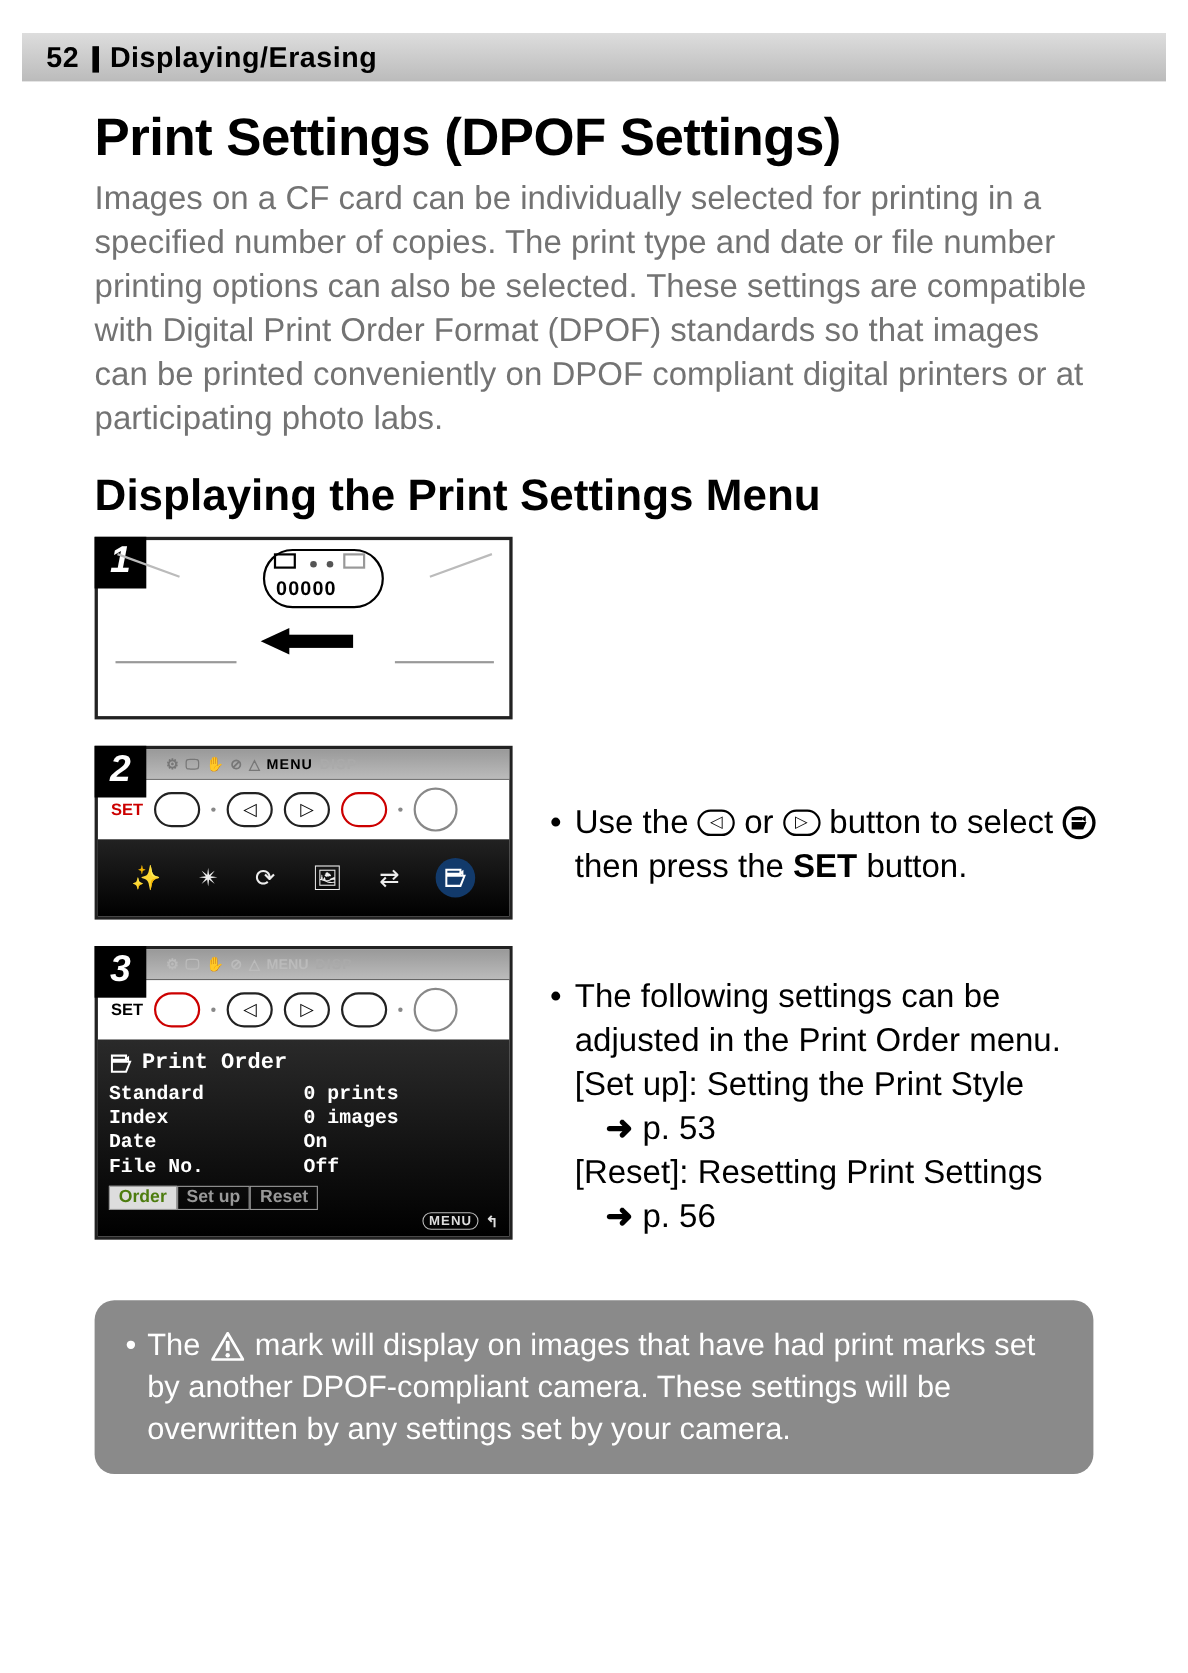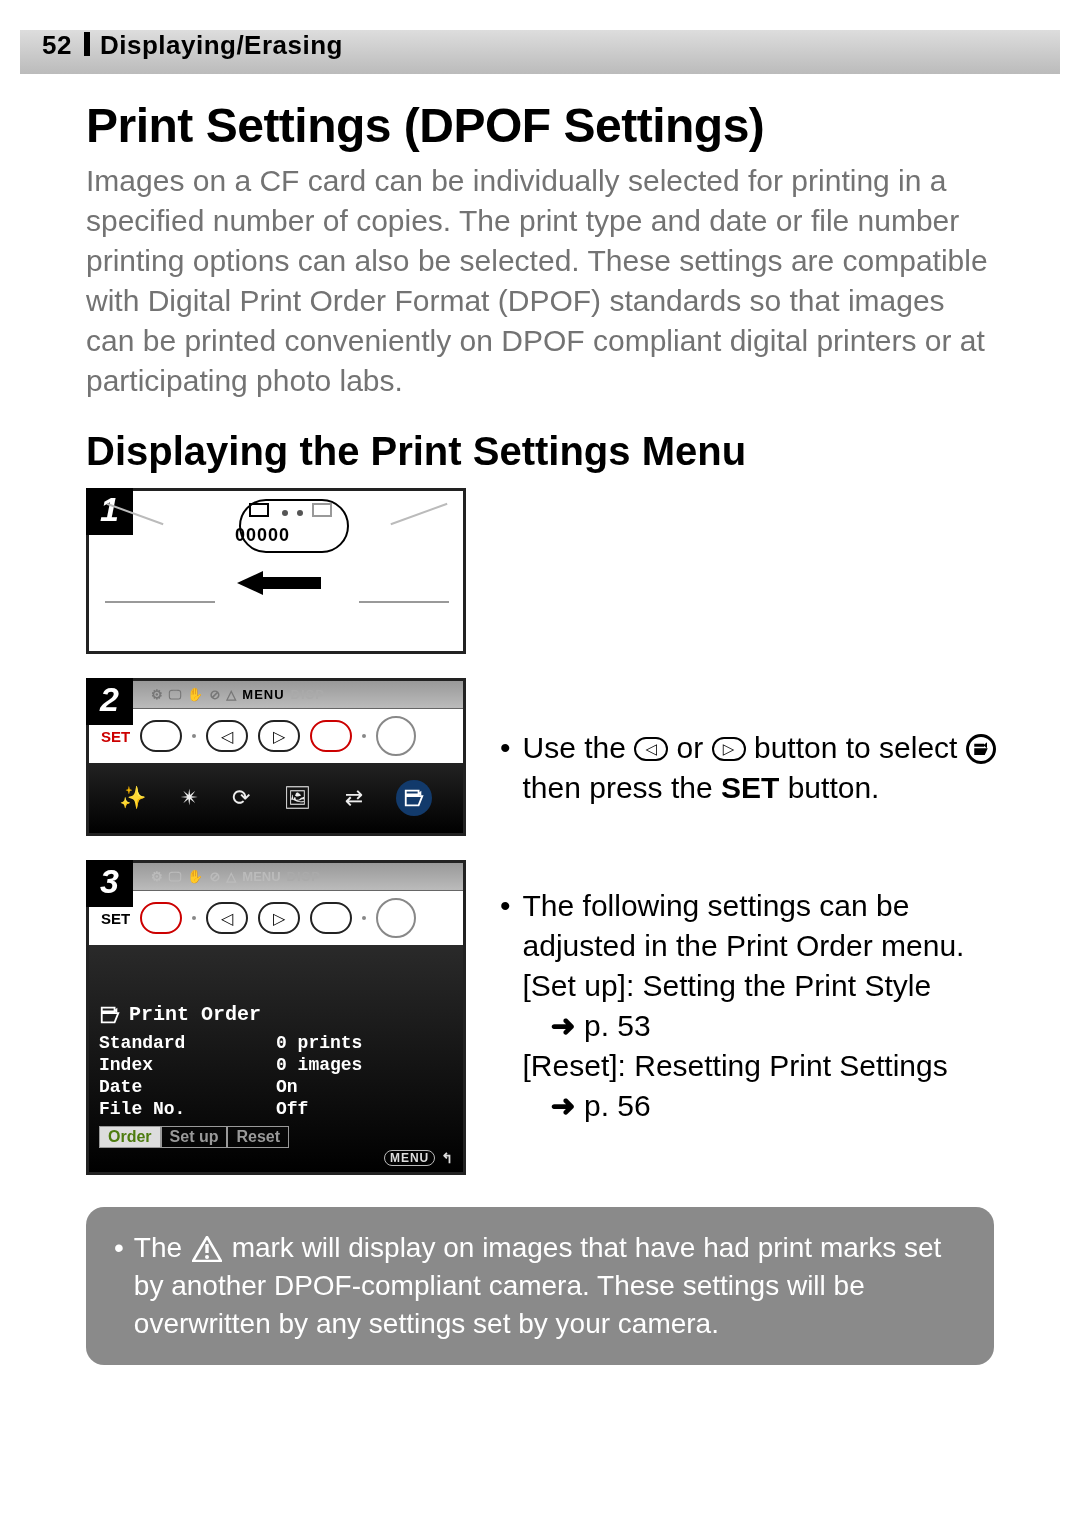--- a/index.html
+++ b/index.html
@@ -1,18 +1,18 @@
 <!DOCTYPE html>
 <html><head>
 <meta charset="utf-8">
 <style>
   * { box-sizing: border-box; margin: 0; padding: 0; }
   html, body { width: 1080px; min-height: 1521px; background: #fff; font-family: "Helvetica Neue", Arial, sans-serif; color: #000; }
   .page { padding: 30px 50px 50px 50px; position: relative; }
-  .running-head { background: linear-gradient(#ddd, #bbb); height: 44px; width: 1040px; margin-left: -30px; display:flex; padding-left: 22px; font-weight: bold; letter-spacing: 0.5px; color:#000; }
+  .running-head { background: linear-gradient(#ddd, #bbb); height: 44px; width: 1040px; margin-left: -30px; display:flex; align-items:center; padding-left: 22px; font-weight: bold; letter-spacing: 0.5px; color:#000; }
   .page-num { font-size: 26px; margin-right: 6px; }
   .sep   { display:inline-block; width: 6px; height: 24px; background: #000; margin: 0 10px 0 6px; vertical-align: middle; position: relative; top:2px; }
   .section-name { font-size: 26px; }
 
   .main-title { font-family: Arial Black, Arial, sans-serif; font-weight: 900; font-size: 48px; margin: 24px 0 8px 36px; letter-spacing: -0.5px; }
   .intro { font-size: 30px; line-height: 40px; margin: 8px 36px 28px 36px; color:#737373; }
   .subhead { font-family: Arial Black, Arial, sans-serif; font-weight: 900; font-size: 40px; margin: 0 0 14px 36px; }
 
   .columns { display:flex; gap: 34px; margin-left: 36px; }
   .leftcol { width: 380px; display:flex; flex-direction:column; gap: 24px; }
@@ -20,21 +20,21 @@
 
   
   .fig { border: 3px solid #222; position:relative; background:#fff; }
   .fig-inner { padding: 10px; }
   .step-badge { position:absolute; top:-3px; left:-3px; background:#000; color:#fff; font-family: Arial Black, Arial; font-style: italic; font-weight:900; font-size: 34px; padding: 2px 14px 6px 14px; }
 
   
   .camback { width:100%; height: 140px; position:relative; }
   .oval { width: 110px; height: 54px; border:2px solid #000; border-radius: 30px; position:absolute; left: 140px; top: -2px; }
   .playicon { position:absolute; left: 150px; top: 2px; width: 20px; height: 14px; border:2px solid #000; }
-  .ovaltxt { position:absolute; left:136px; top: 24px; font-weight:bold; font-size: 18px; letter-spacing: 1px; }
+  .ovaltxt { position:absolute; left:152px; top: 24px; font-weight:bold; font-size: 18px; letter-spacing: 1px; }
   .dot { width:6px; height:6px; background:#555; border-radius:50%; position:absolute; }
   .camline { position:absolute; border-top:2px solid #999; }
   .arrow-left { position:absolute; left: 138px; top: 70px; width: 80px; height: 24px; }
   .arrow-left .shaft { position:absolute; left:24px; top:6px; width:60px; height:12px; background:#000;}
   .arrow-left .head  { position:absolute; left:0; top:0; width:0; height:0; border-top:12px solid transparent; border-bottom:12px solid transparent; border-right:26px solid #000;}
 
   
   .strip .tabbar { height:28px; background:linear-gradient(#999,#bbb); border-bottom:1px solid #666; display:flex; align-items:center; padding: 0 8px; gap:6px; font-size:13px; font-weight:bold; color:#777;}
   .strip .tabbar .menu { color:#000; letter-spacing:1px;}
   .strip .tabbar .disp { color:#aaa; letter-spacing:1px;}
@@ -45,21 +45,21 @@
   .dotty { width:4px; height:4px; border-radius:50%; background:#888; }
 
   
   .iconpanel { background: linear-gradient(#222,#000); height:70px; display:flex; align-items:center; justify-content:space-around; padding:0 14px;}
   .iconpanel .glyph { color:#eee; font-size:22px; }
   .iconpanel .active { width:36px; height:36px; border-radius:50%; background:#123a6b; display:flex; align-items:center; justify-content:center; color:#fff;}
   .iconpanel .active svg { fill:#fff; }
 
   
   .lcd { background: linear-gradient(#2a2a2a, #000); color:#fff; font-family: "Courier New", monospace; font-weight:bold; padding: 6px 10px 4px 10px; }
-  .lcd .hdr { font-size:20px; display:flex; align-items:center; gap:8px; padding:4px 0 6px 0;margin-top:48px;}
+  .lcd .hdr { font-size:20px; display:flex; align-items:center; gap:8px; padding:4px 0 6px 0;}
   .lcd table { width:100%; font-size:18px; border-collapse:collapse; }
   .lcd td { padding: 1px 0; }
   .lcd .tabsrow { display:flex; gap:0; margin-top:6px; }
   .lcd .tab { border:1px solid #999; padding:1px 8px; font-size:16px; font-family:Arial; color:#999; }
   .lcd .tab.active { background:#ddd; color:#4d7c0f; }
   .lcd .menurow { display:flex; justify-content:flex-end; align-items:center; gap:6px; color:#ddd; font-family:Arial; font-size:14px; padding:2px 0;}
   .lcd .menurow .pill { border:1px solid #bbb; border-radius:8px; padding:0 5px; font-size:12px; letter-spacing:1px;}
 
   
   .blk { font-size: 30px; line-height: 40px; margin-bottom: 24px; }

